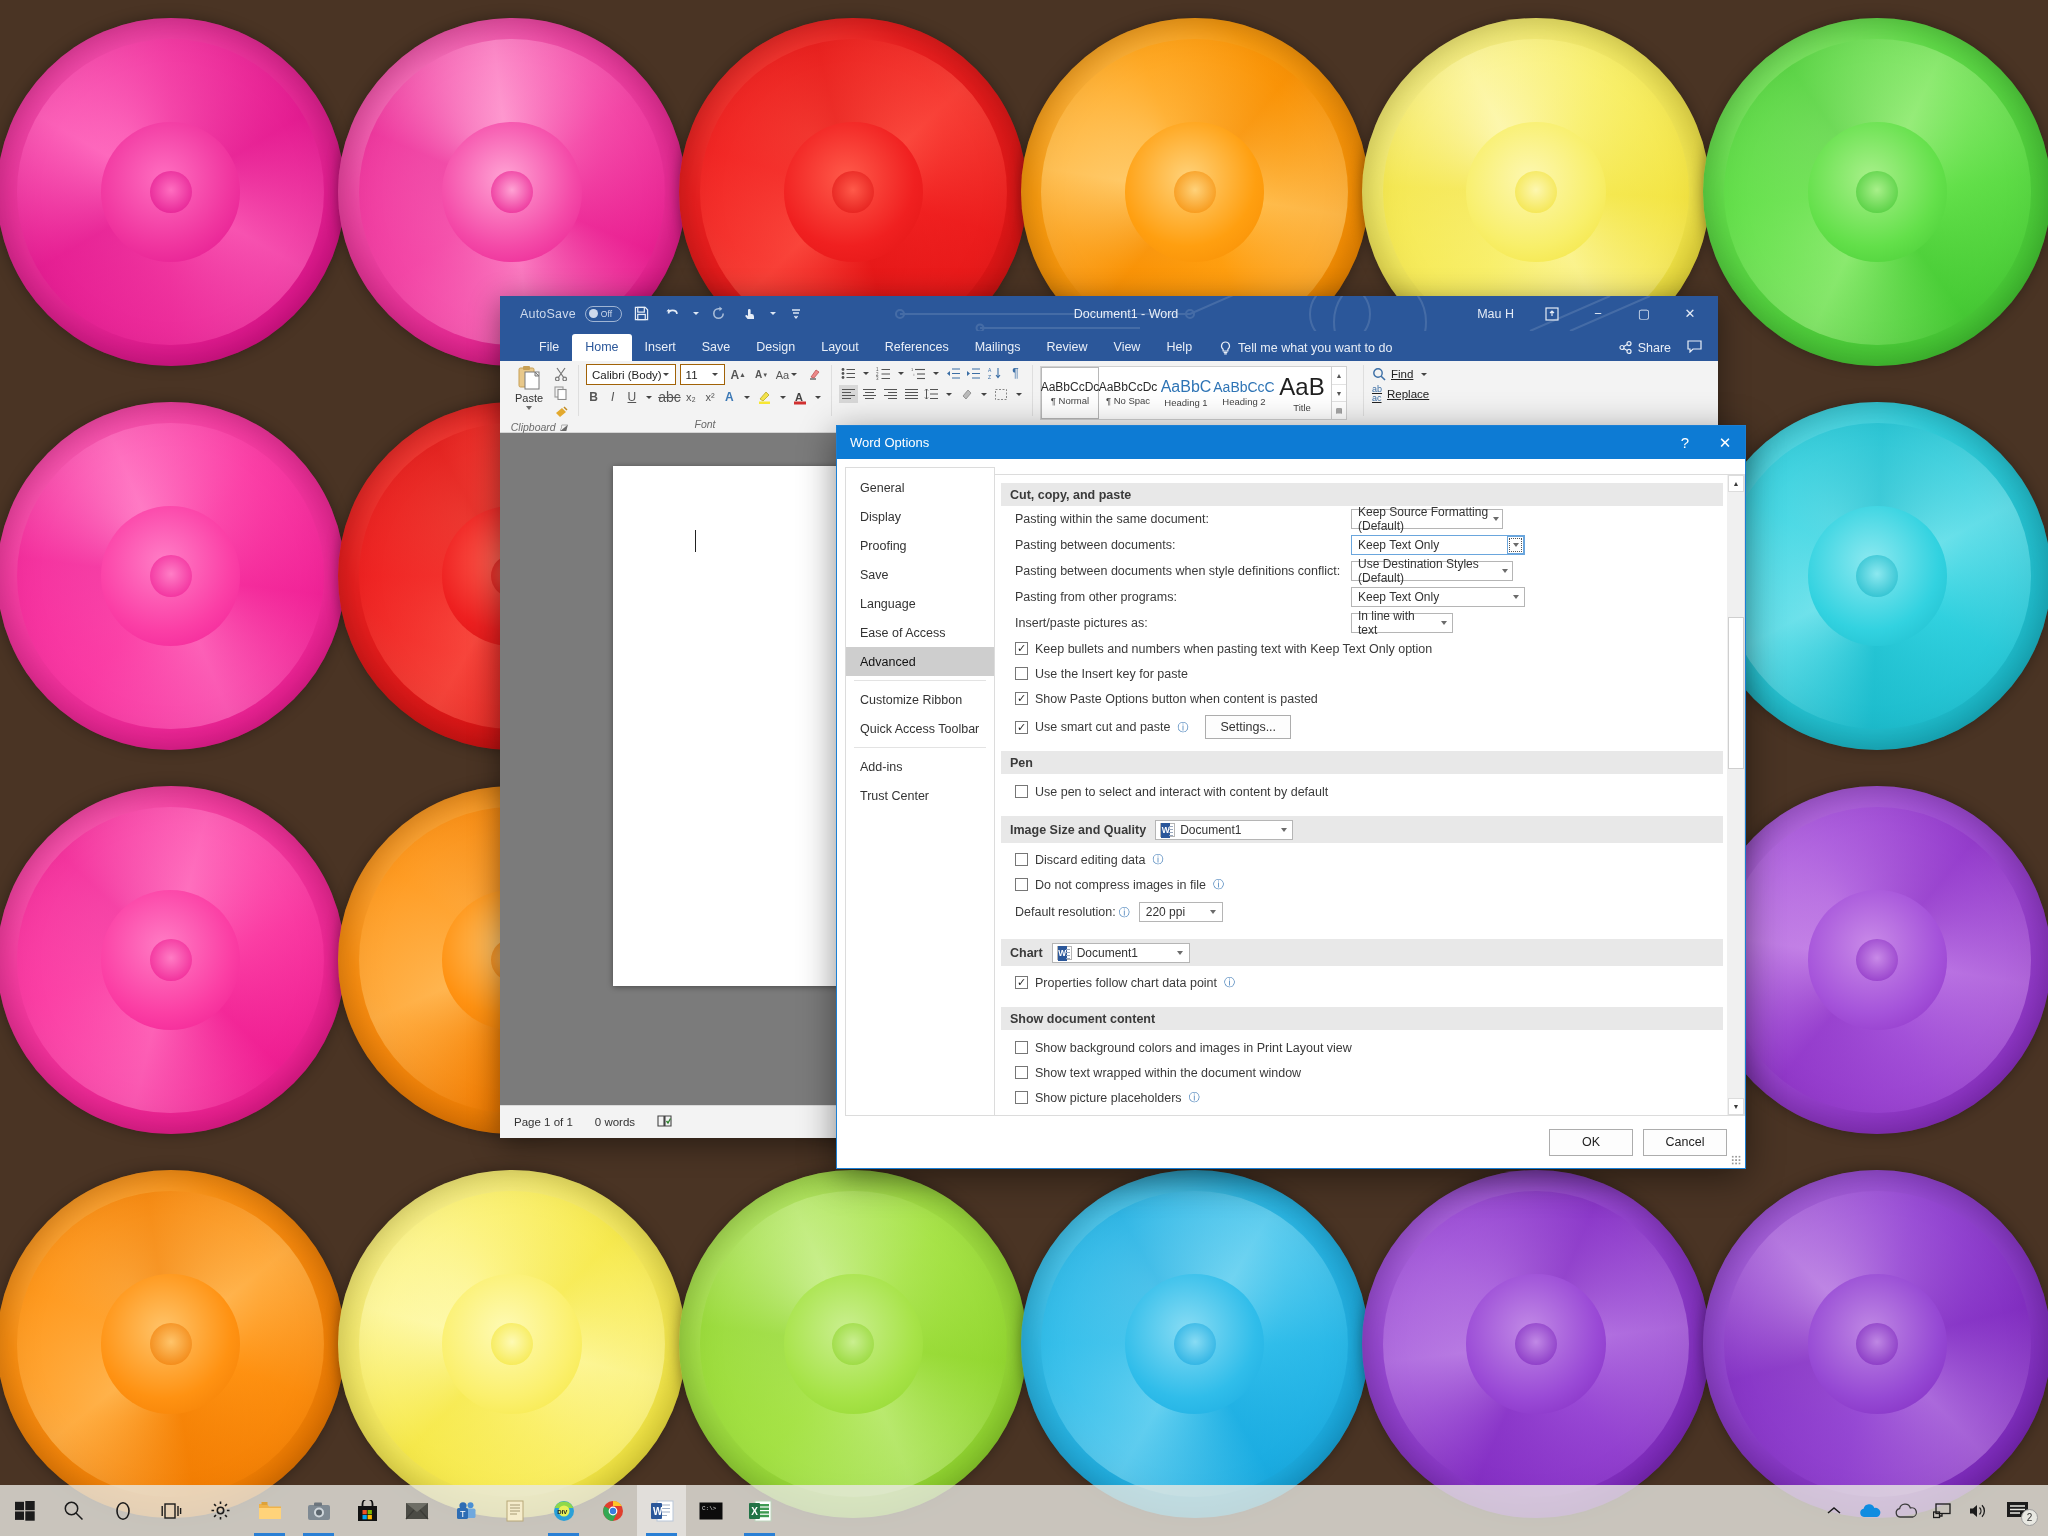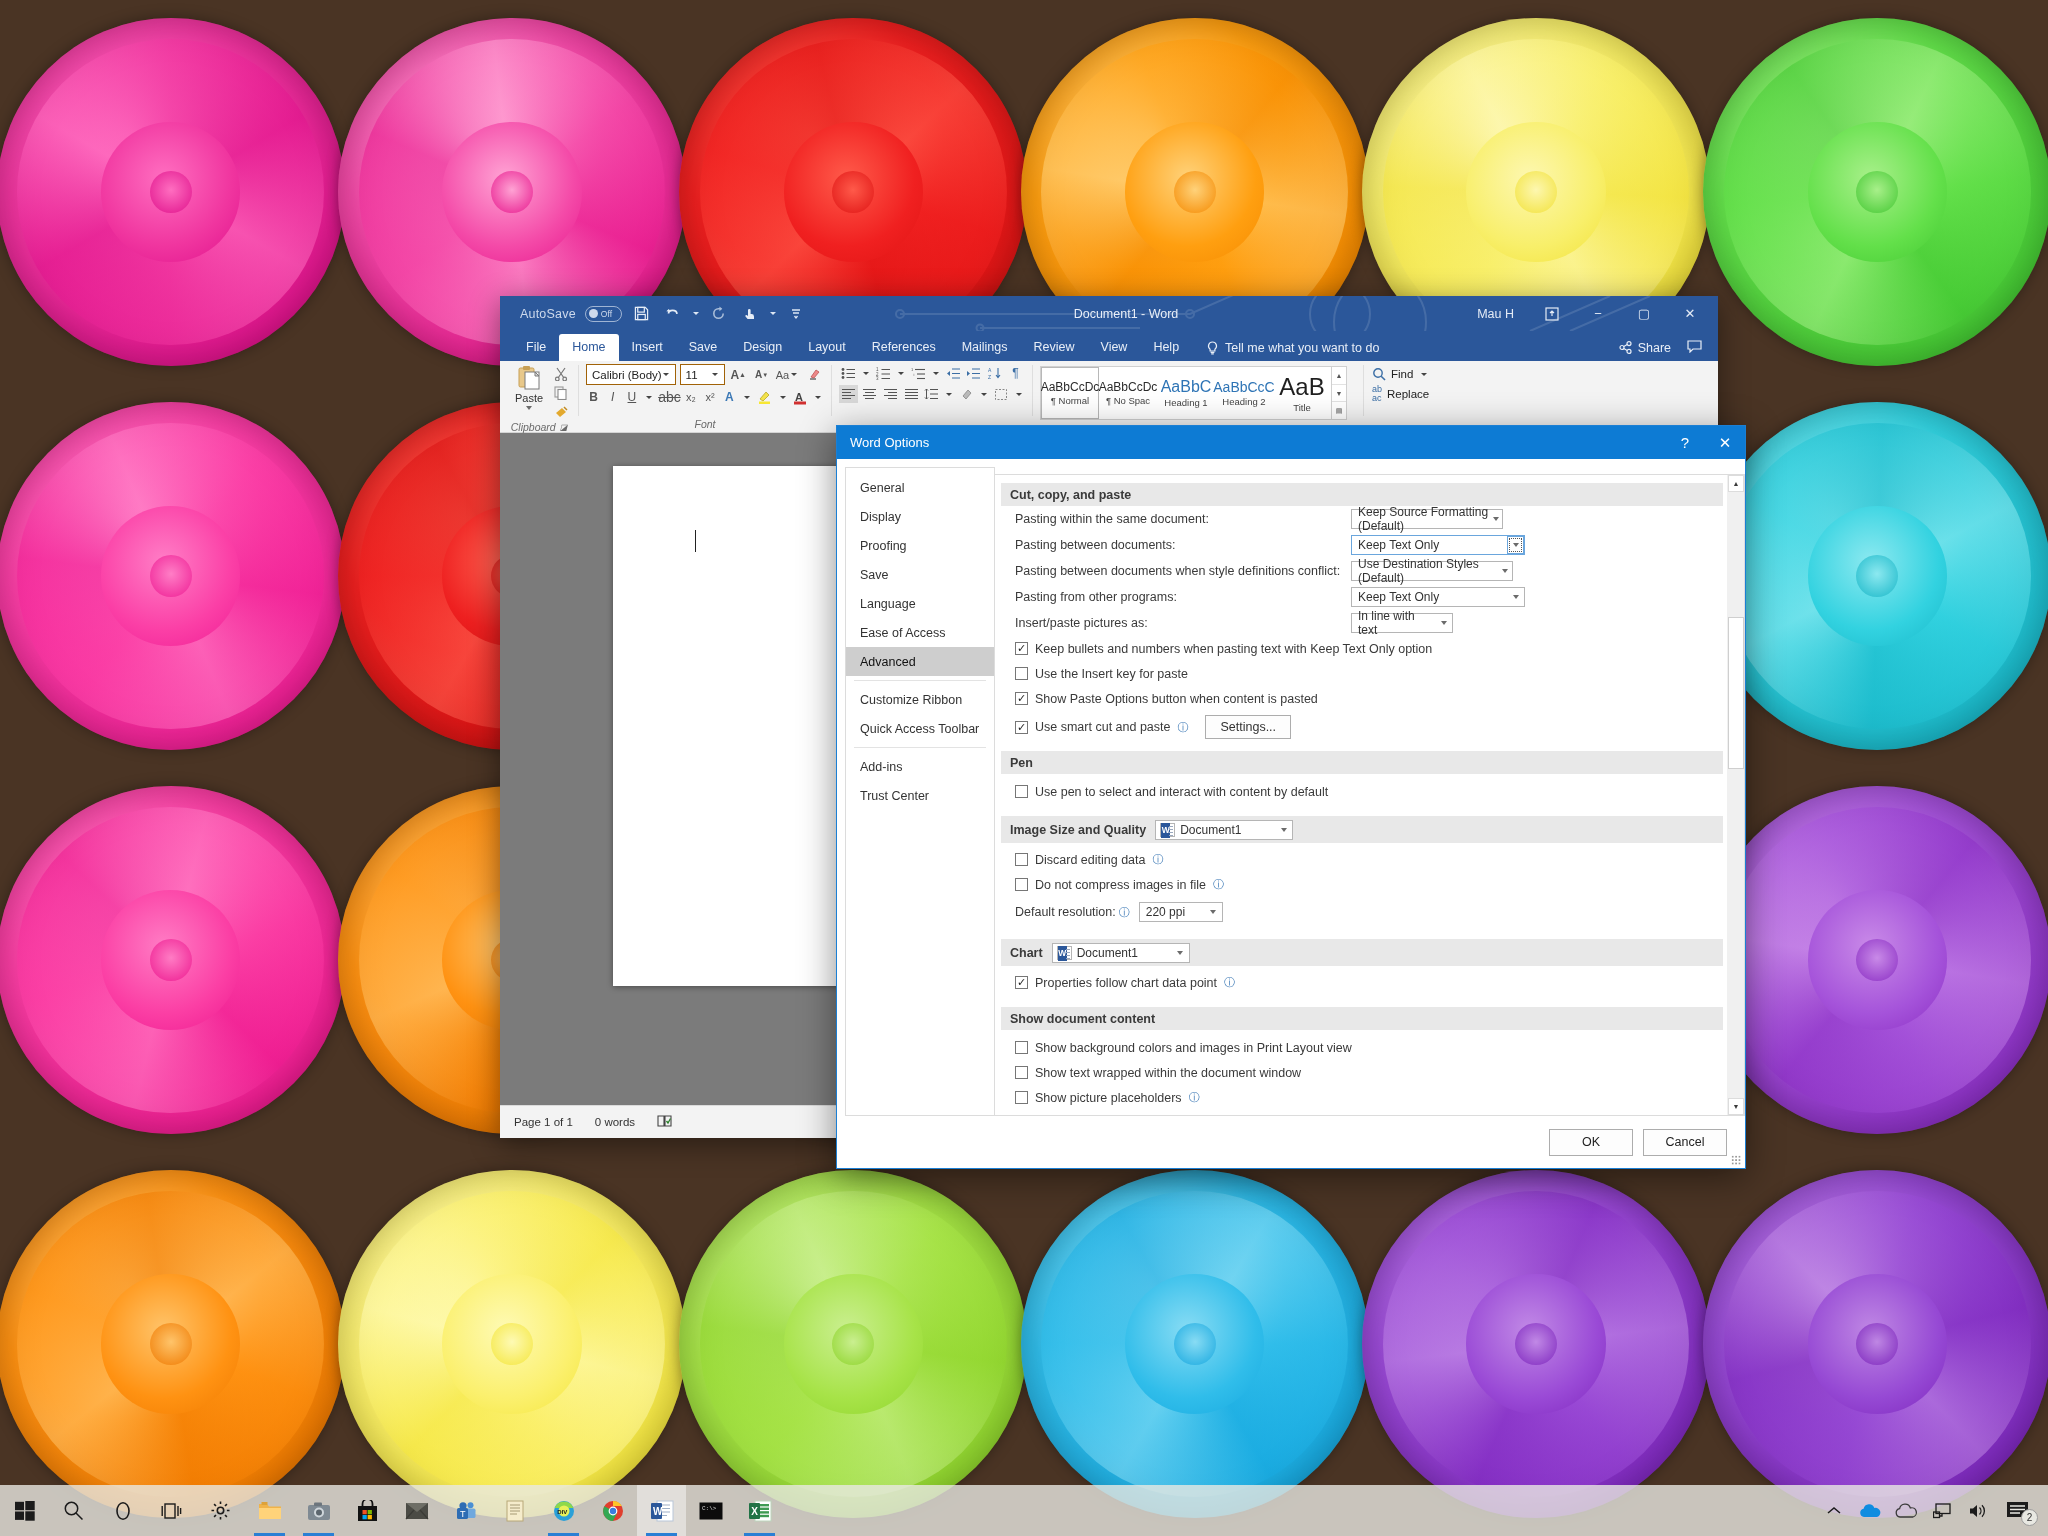--- a/index.html
+++ b/index.html
@@ -41,21 +41,21 @@
   .qat-caret { width:0;height:0;border-left:3.2px solid transparent;border-right:3.2px solid transparent;border-top:3.8px solid #dce6f4; }
   .w-title {
     position:absolute; left:0; right:0; text-align:center; font-size:12.5px; color:#e9eff8;
     z-index:2; pointer-events:none;padding-left:34px;
   }
   .tb-right { margin-left:auto; display:flex; align-items:center; gap:2px; padding-right:6px; position:relative; z-index:2;}
   .tb-user { font-size:12.5px; color:#e4ebf6; padding-right:14px; }
   .tb-sysbtn { width:44px; height:35px; display:flex; align-items:center; justify-content:center; color:#e4ebf6; font-size:13px; }
 
   
-  .w-tabs { height:30px; background:#2b579a; display:flex; align-items:flex-end; padding-left:13px; position:relative;}
+  .w-tabs { height:30px; background:#2b579a; display:flex; align-items:flex-end; padding-left:26px; position:relative;}
   .w-tab { font-size:12.5px; color:#e8eef7; padding:0 13px; height:27px; line-height:27px; }
   .w-tab.active { background:#fff; color:#2b579a; border-radius:3px 3px 0 0; }
   .tellme { display:flex; align-items:center; gap:6px; font-size:12.5px; color:#e8eef7; padding:0 10px 0 14px; height:27px;}
   .tb-share { margin-left:auto; display:flex; align-items:center; gap:16px; padding-right:16px; height:27px; color:#e8eef7; font-size:12.5px;}
 
   
   .w-ribbon { height:72px; background:#f3f3f3; border-bottom:1px solid #d4d4d4; display:flex; position:relative;}
   .rgroup { position:relative; height:72px; display:flex; flex-direction:column; }
   .rgroup-body { flex:1; display:flex; align-items:flex-start; padding:3px 7px 0 7px; }
   .rgroup-title { font-size:10.5px; color:#6a6a6a; text-align:center; padding-bottom:3px; display:flex; align-items:center; justify-content:center; gap:4px;font-style:italic;}
@@ -65,21 +65,21 @@
   .fontbox { border:1px solid #a16207; background:#fff; height:21px; display:flex; align-items:center; font-size:11.5px; color:#222; padding:0 3px 0 5px; }
   .fcaret { width:0;height:0;border-left:3px solid transparent;border-right:3px solid transparent;border-top:3.5px solid #444; margin:0 3px; }
   .style-gal { display:flex; align-items:stretch; border:1px solid #d0d0d0; background:#fff; height:54px; margin-top:3px;}
   .style-item { width:58px; display:flex; flex-direction:column; align-items:center; justify-content:center; gap:1px; }
   .style-item.sel { border:1.5px solid #b8b8b8; background:#fff; }
   .style-prev { font-size:12px; color:#2b2b2b; white-space:nowrap; overflow:hidden; }
   .style-name { font-size:9.5px; color:#444; white-space:nowrap; }
   .gal-scroll { width:15px; border-left:1px solid #d0d0d0; display:flex; flex-direction:column; }
   .gal-scroll div { flex:1; display:flex; align-items:center; justify-content:center; font-size:7px; color:#555; border-bottom:1px solid #e2e2e2;}
   .editing-col { display:flex; flex-direction:column; gap:4px; padding:6px 8px 0 8px; font-size:11.5px; color:#222;}
-  .editing-col > div { display:flex; align-items:center; gap:5px; }
+  .editing-col > div { display:flex; align-items:center; gap:5px;text-decoration:underline; }
 
   
   .w-doc { position:absolute; left:0; right:0; top:137px; bottom:33px; background:#7b7b7b; overflow:hidden;}
   .page { position:absolute; left:113px; top:33px; width:672px; height:520px; background:#fff; box-shadow:0 1px 6px rgba(0,0,0,.4); }
   .caret { position:absolute; left:82px; top:64px; width:1px; height:22px; background:#222; }
   .w-status { position:absolute; left:0; right:0; bottom:0; height:33px; background:#f3f3f3; border-top:1px solid #dadada;
               display:flex; align-items:center; gap:22px; padding-left:14px; font-size:11.5px; color:#333; }
 
   
   #word-options {

